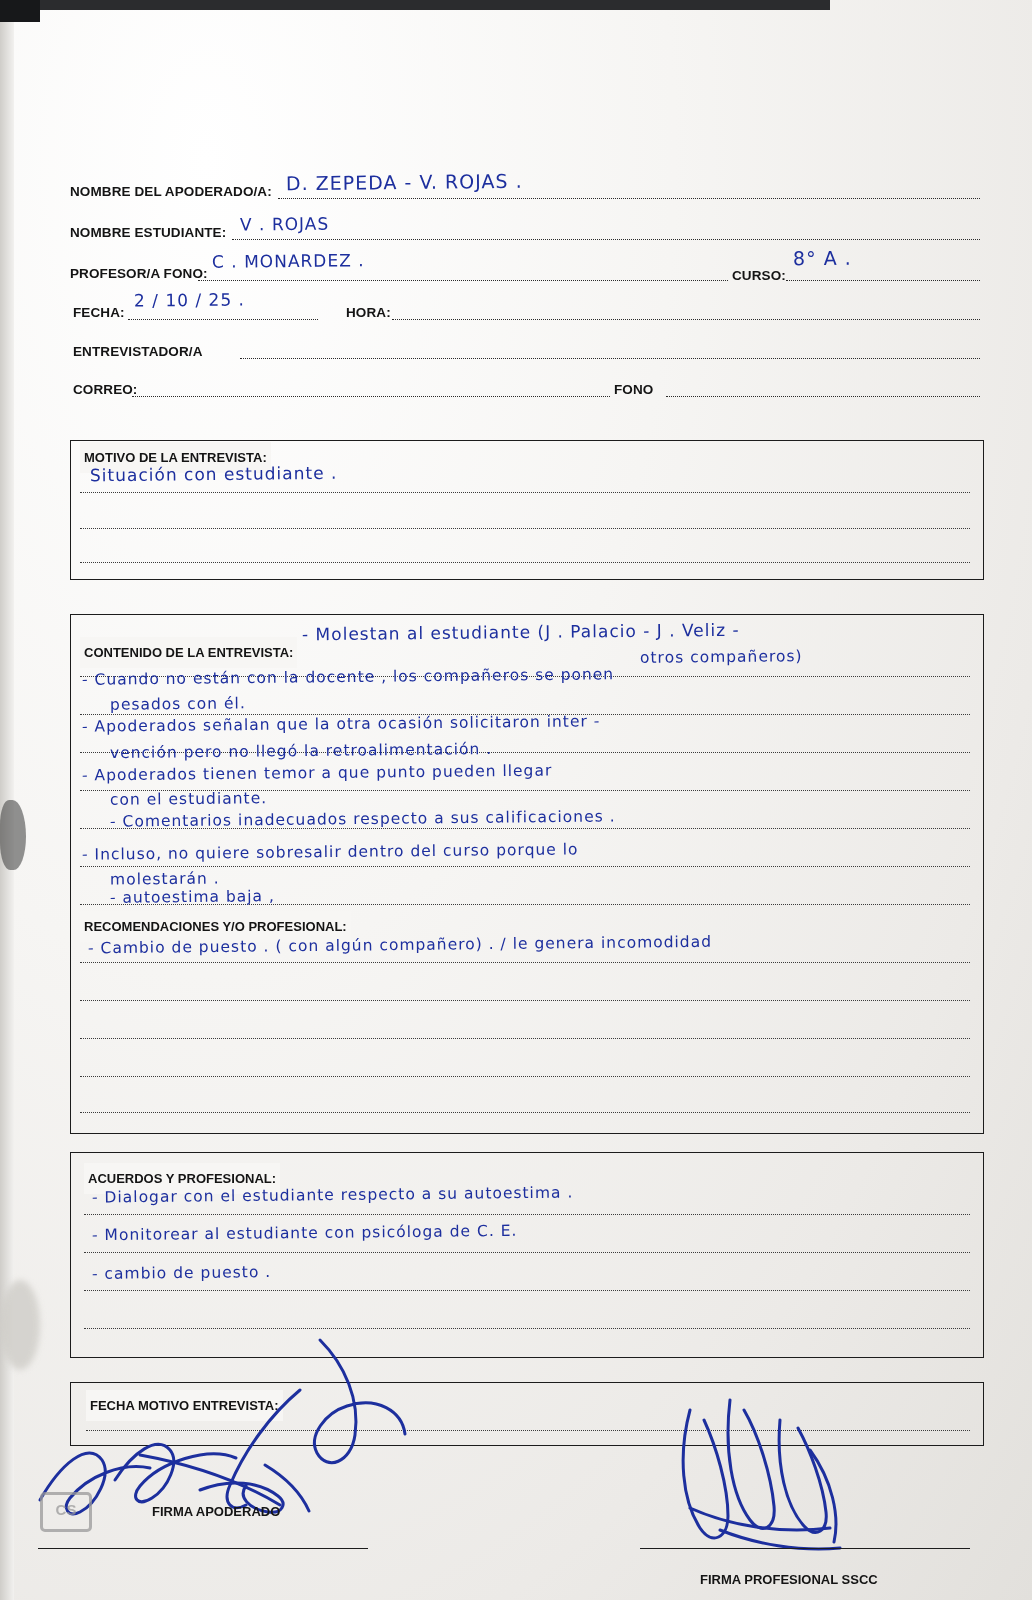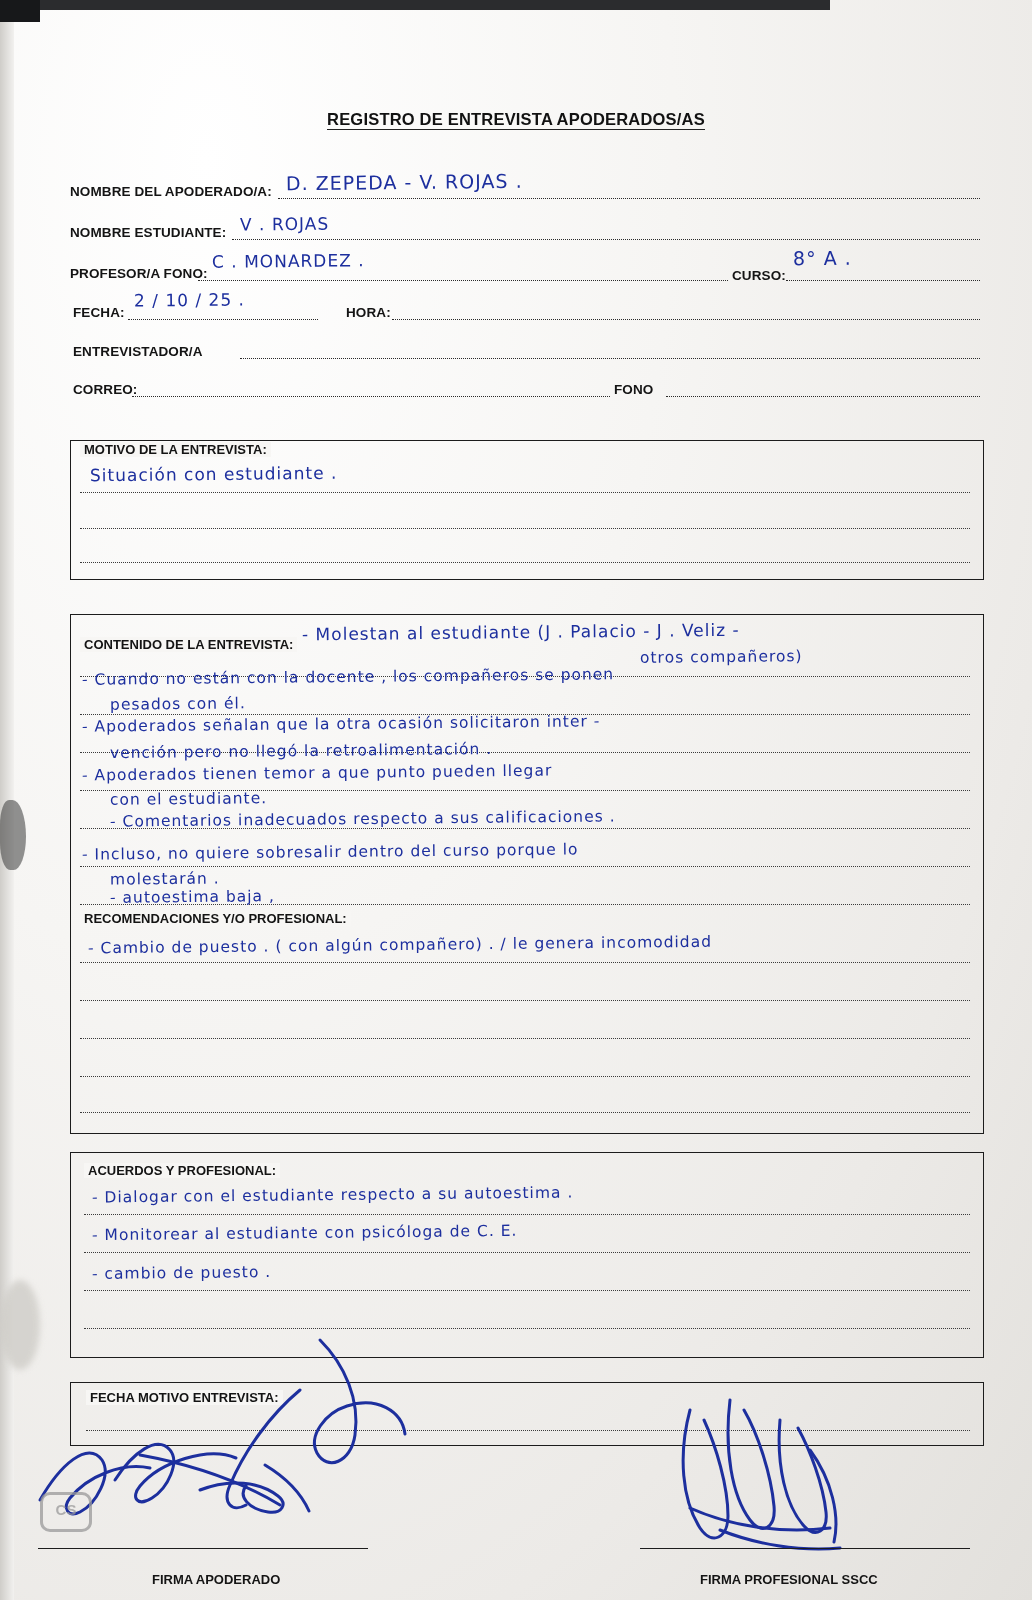--- a/index.html
+++ b/index.html
@@ -75,21 +75,21 @@
   }
   .hw.sm{font-size:17px;}
   .hw.xs{font-size:15.5px;}
 
   
   .box{
     position:absolute;border:1.4px solid #1c1c1c;background:transparent;
   }
   .boxlabel{
     position:absolute;font-size:13px;font-weight:bold;color:#141414;
-    background:#f7f6f4;padding:0 4px;
+    background:#f7f6f4;padding:8px 4px;
   }
   .linedots{
     position:absolute;left:0;right:0;border-bottom:1.5px dotted #3b3b3b;
   }
 
   
   .sig{
     position:absolute;font-size:13px;font-weight:bold;color:#141414;
   }
   .sigline{position:absolute;border-bottom:1.6px solid #1c1c1c;}
@@ -97,39 +97,36 @@
   svg.ink path{fill:none;stroke:#1d2f9e;stroke-width:3;stroke-linecap:round;stroke-linejoin:round;}
 
   
   .cam{
     position:absolute;left:38px;top:1488px;
     font-size:30px;color:#9a9a9a;opacity:.75;
     font-family:"Liberation Sans", sans-serif;
   }
   .camicon{
     position:absolute;left:40px;top:1492px;width:46px;height:34px;
-    border:3px solid #9a9a9a;border-radius:10px;opacity:.75;
+    border:3px solid #9a9a9a;border-radius:5px;opacity:.75;
     color:#9a9a9a;font-size:15px;font-weight:bold;text-align:center;line-height:30px;
   }
 </style>
 </head>
 <body>
 
 <div class="page">
 
   <div class="edge-left"></div>
   <div class="dark-top"></div>
   <div class="dark-top2"></div>
   <div class="smudge"></div>
   <div class="smudge2"></div>
 
 
-  <div class="doc-title">
-    <span>REGISTRO DE ENTREVISTA APODERADOS/AS</span>
-  </div>
 
   <div class="frow" style="left:70px;top:184px;">NOMBRE DEL APODERADO/A:</div>
   <div class="dots" style="left:278px;top:198px;width:702px;"></div>
   <div class="hw" style="left:286px;top:171px;">D. ZEPEDA  -  V. ROJAS .</div>
 
   <div class="frow" style="left:70px;top:225px;">NOMBRE ESTUDIANTE:</div>
   <div class="dots" style="left:232px;top:239px;width:748px;"></div>
   <div class="hw sm" style="left:240px;top:214px;">V . ROJAS</div>
 
   <div class="frow" style="left:70px;top:266px;">PROFESOR/A FONO:</div>
@@ -225,18 +222,18 @@
     <path d="M30 20 c-12 45 -8 90 10 118 c12 18 28 10 28 -12 c0 -30 -12 -70 -24 -96"></path>
     <path d="M70 10 c-6 50 2 96 20 120 c12 16 26 8 24 -14 c-3 -32 -16 -72 -30 -96"></path>
     <path d="M120 30 c-4 46 6 86 24 106 c12 13 24 5 22 -14 c-3 -28 -16 -62 -28 -84"></path>
     <path d="M30 118 c40 18 90 26 140 20"></path>
     <path d="M60 140 c35 14 80 22 120 18"></path>
     <path d="M150 60 c22 30 30 66 24 92"></path>
   </svg>
 
   <div class="sigline" style="left:38px;top:1548px;width:330px;"></div>
   <div class="sigline" style="left:640px;top:1548px;width:330px;"></div>
-  <div class="sig" style="left:152px;top:1572px;text-align:right;">FIRMA APODERADO</div>
+  <div class="sig" style="left:152px;top:1504px;text-align:right;">FIRMA APODERADO</div>
   <div class="sig" style="left:700px;top:1572px;">FIRMA PROFESIONAL SSCC</div>
 
   <div class="camicon">CS</div>
 
 </div>
 
 </body></html>

